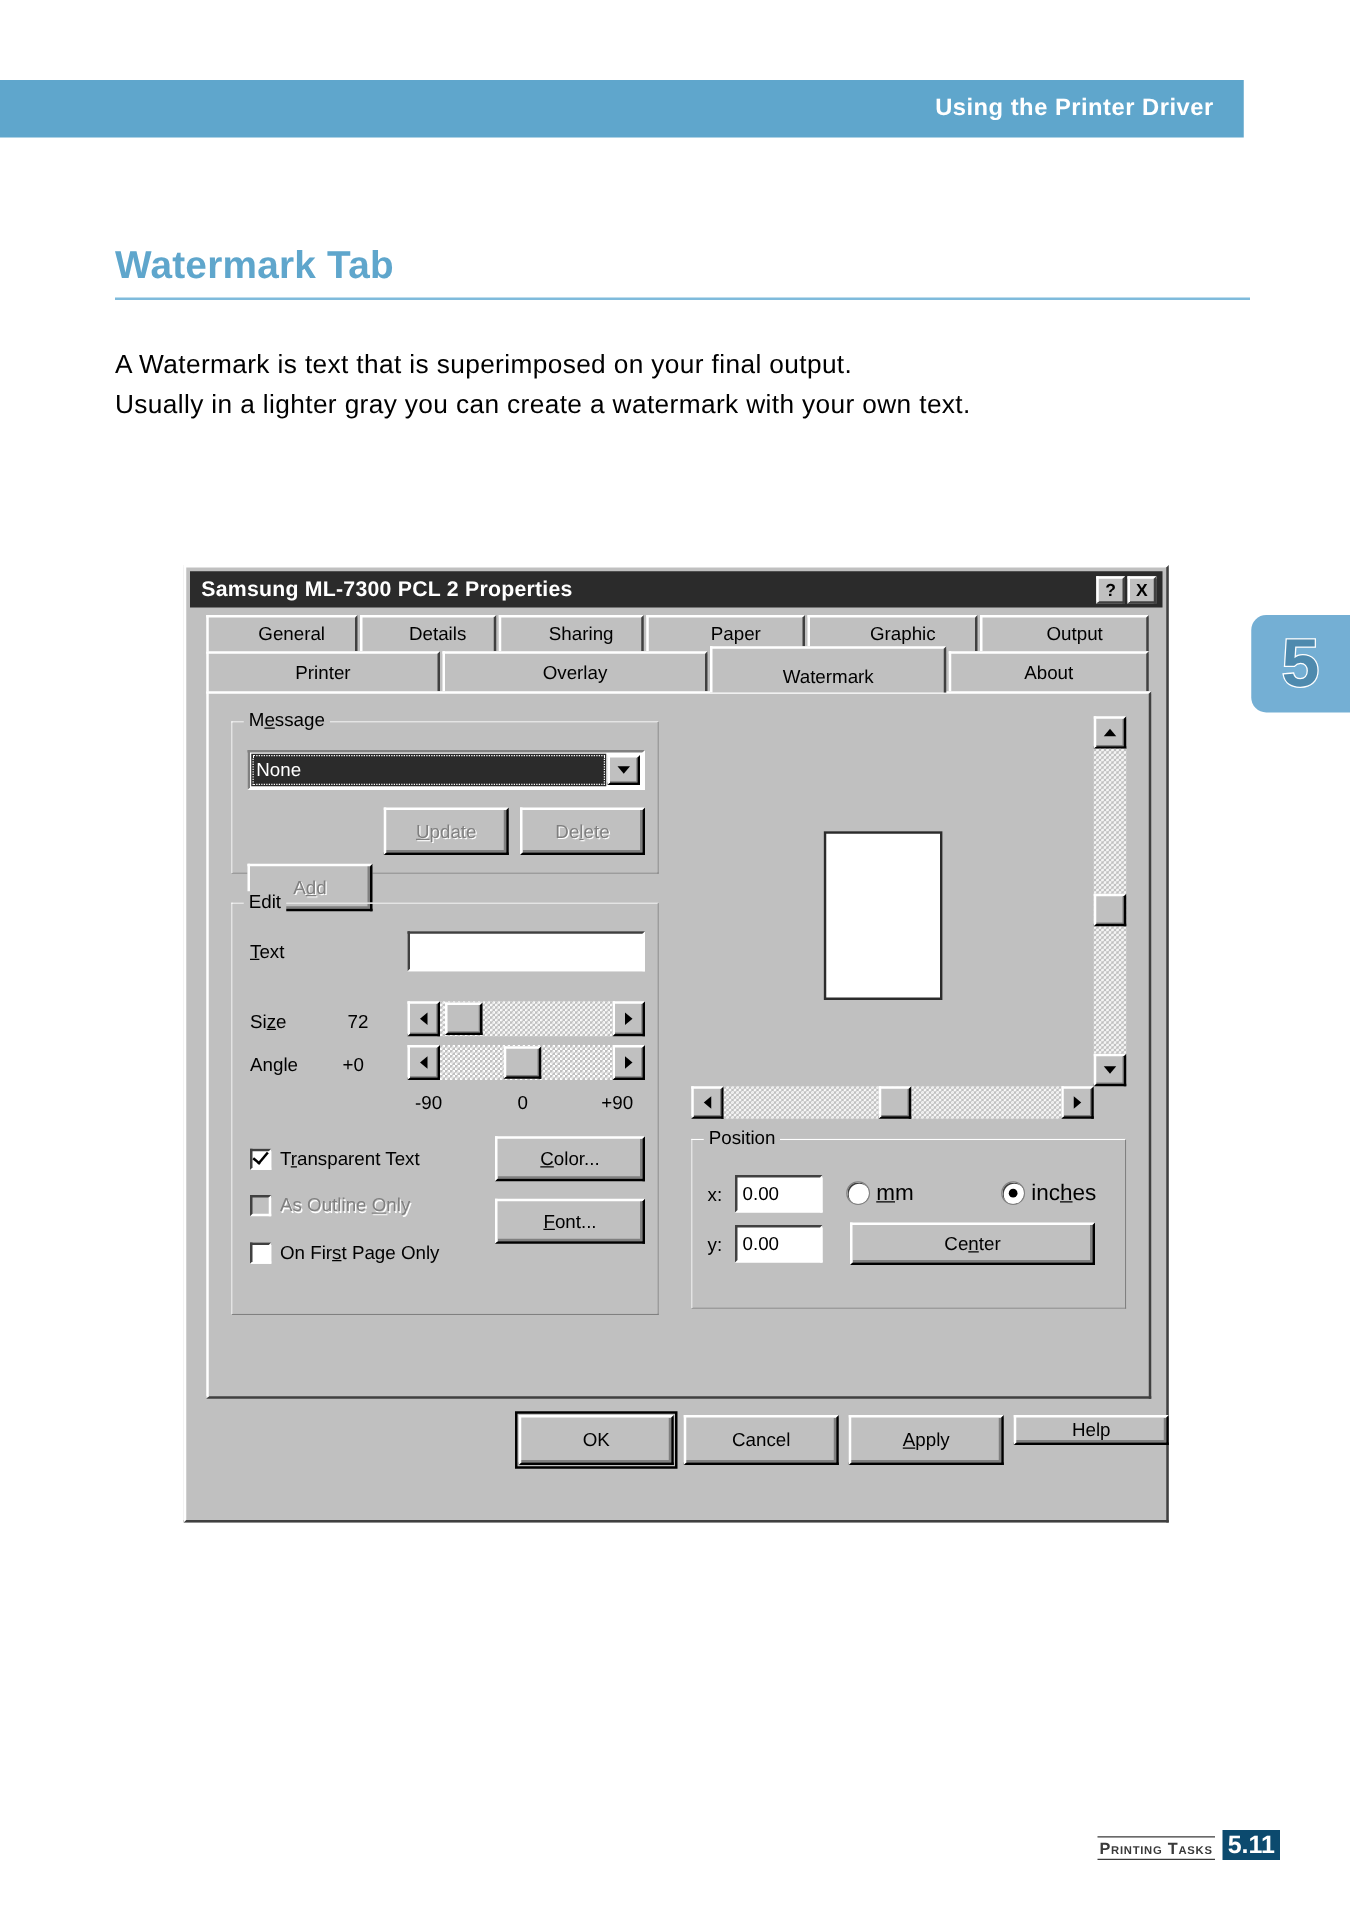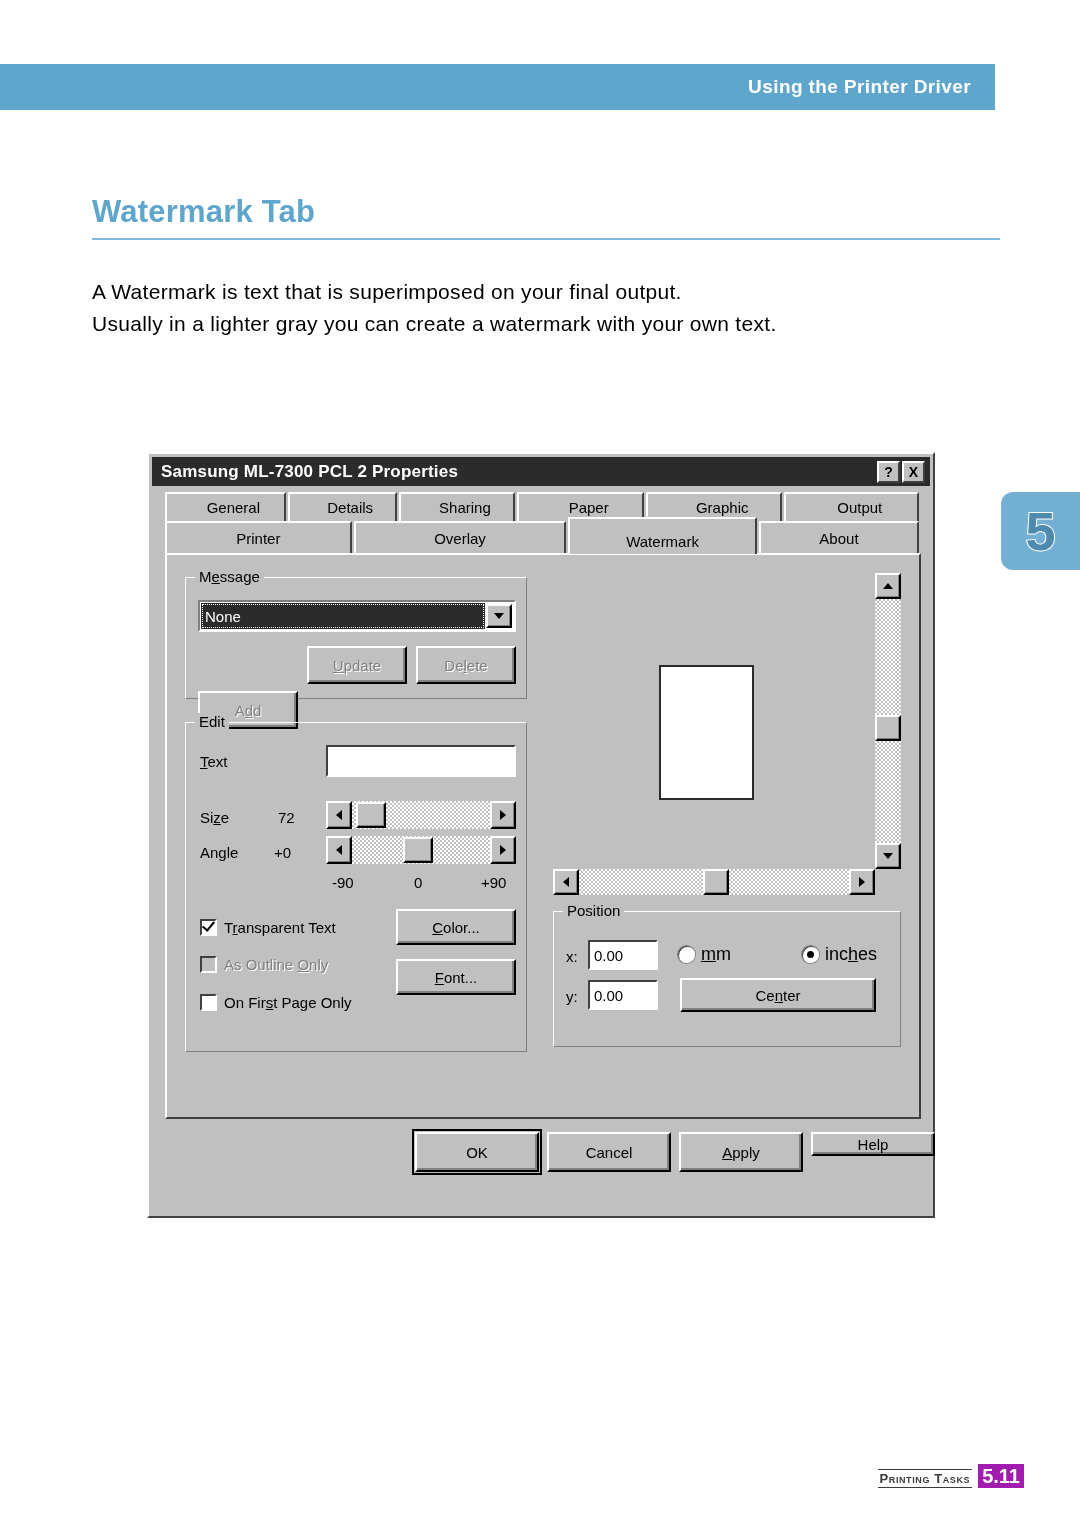--- a/index.html
+++ b/index.html
@@ -457,21 +457,21 @@
     font-weight: bold;
     color: #3a3a3a;
     letter-spacing: 0.6px;
     font-variant: small-caps;
     border-top: 1px solid #3a3a3a;
     border-bottom: 1px solid #3a3a3a;
     padding: 1px 2px;
     line-height: 15px;
   }
   .footer-page {
-    background: #a21caf;
+    background: #0c4a6e;
     color: #ffffff;
     font-size: 20px;
     font-weight: bold;
     padding: 0 4px;
     line-height: 24px;
   }
 </style>
 </head>
 <body>
 

